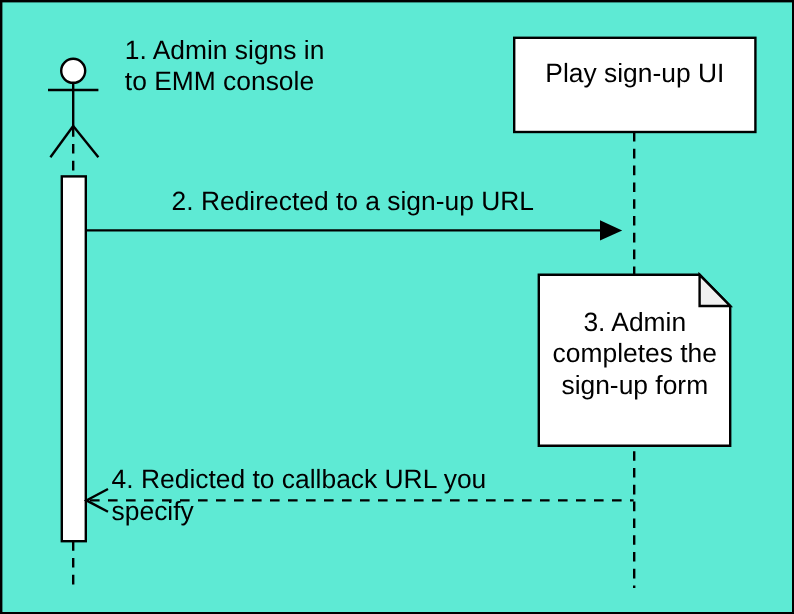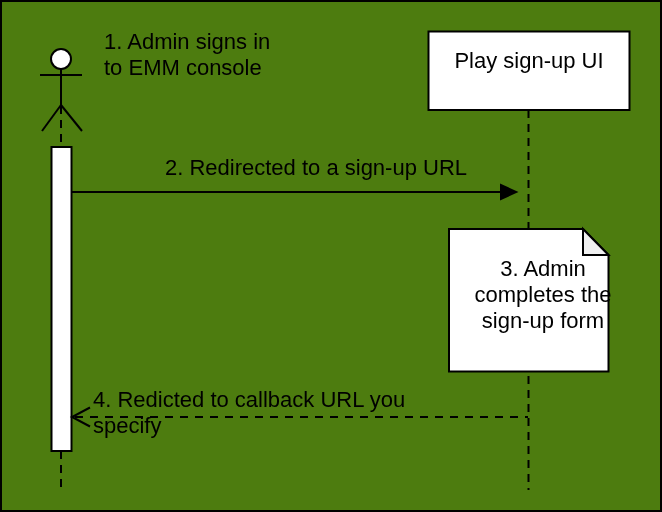--- a/index.html
+++ b/index.html
@@ -1,36 +1,36 @@
 <!DOCTYPE html>
 <html><head>
 <meta charset="utf-8">
 <style>
   html, body { margin: 0; padding: 0; background: #ffffff; }
   #canvas {
     position: relative;
     width: 662px;
     height: 512px;
-    background: #4d7c0f;
+    background: #5eead4;
     font-family: "Liberation Sans", sans-serif;
     color: #000000;
     overflow: hidden;
   }
   #diagram-svg { position: absolute; left: 0; top: 0; }
   .label {
     position: absolute;
     font-size: 22px;
     line-height: 26px;
     color: #000000;
     white-space: pre-line;
   }
   .label-actor   { left: 104px; top: 29px;  width: 200px; text-align: left; }
-  .label-msg2    { left: 146px; top: 155px; width: 340px; text-align: center; }
+  .label-msg2    { left: 124px; top: 155px; width: 340px; text-align: center; }
   .label-msg4    { left: 93px;  top: 387px; width: 361px; text-align: left; }
-  .label-note    { left: 449px; top: 256px; width: 160px; text-align: center; padding-left: 14px; }
+  .label-note    { left: 449px; top: 256px; width: 160px; text-align: center; }
   .label-playbox {
     left: 428px; top: 22px; width: 202px; height: 78px;
     display: flex; align-items: center; justify-content: center;
     text-align: left;
   }
 </style>
 </head>
 <body>
 
 <div id="canvas">

